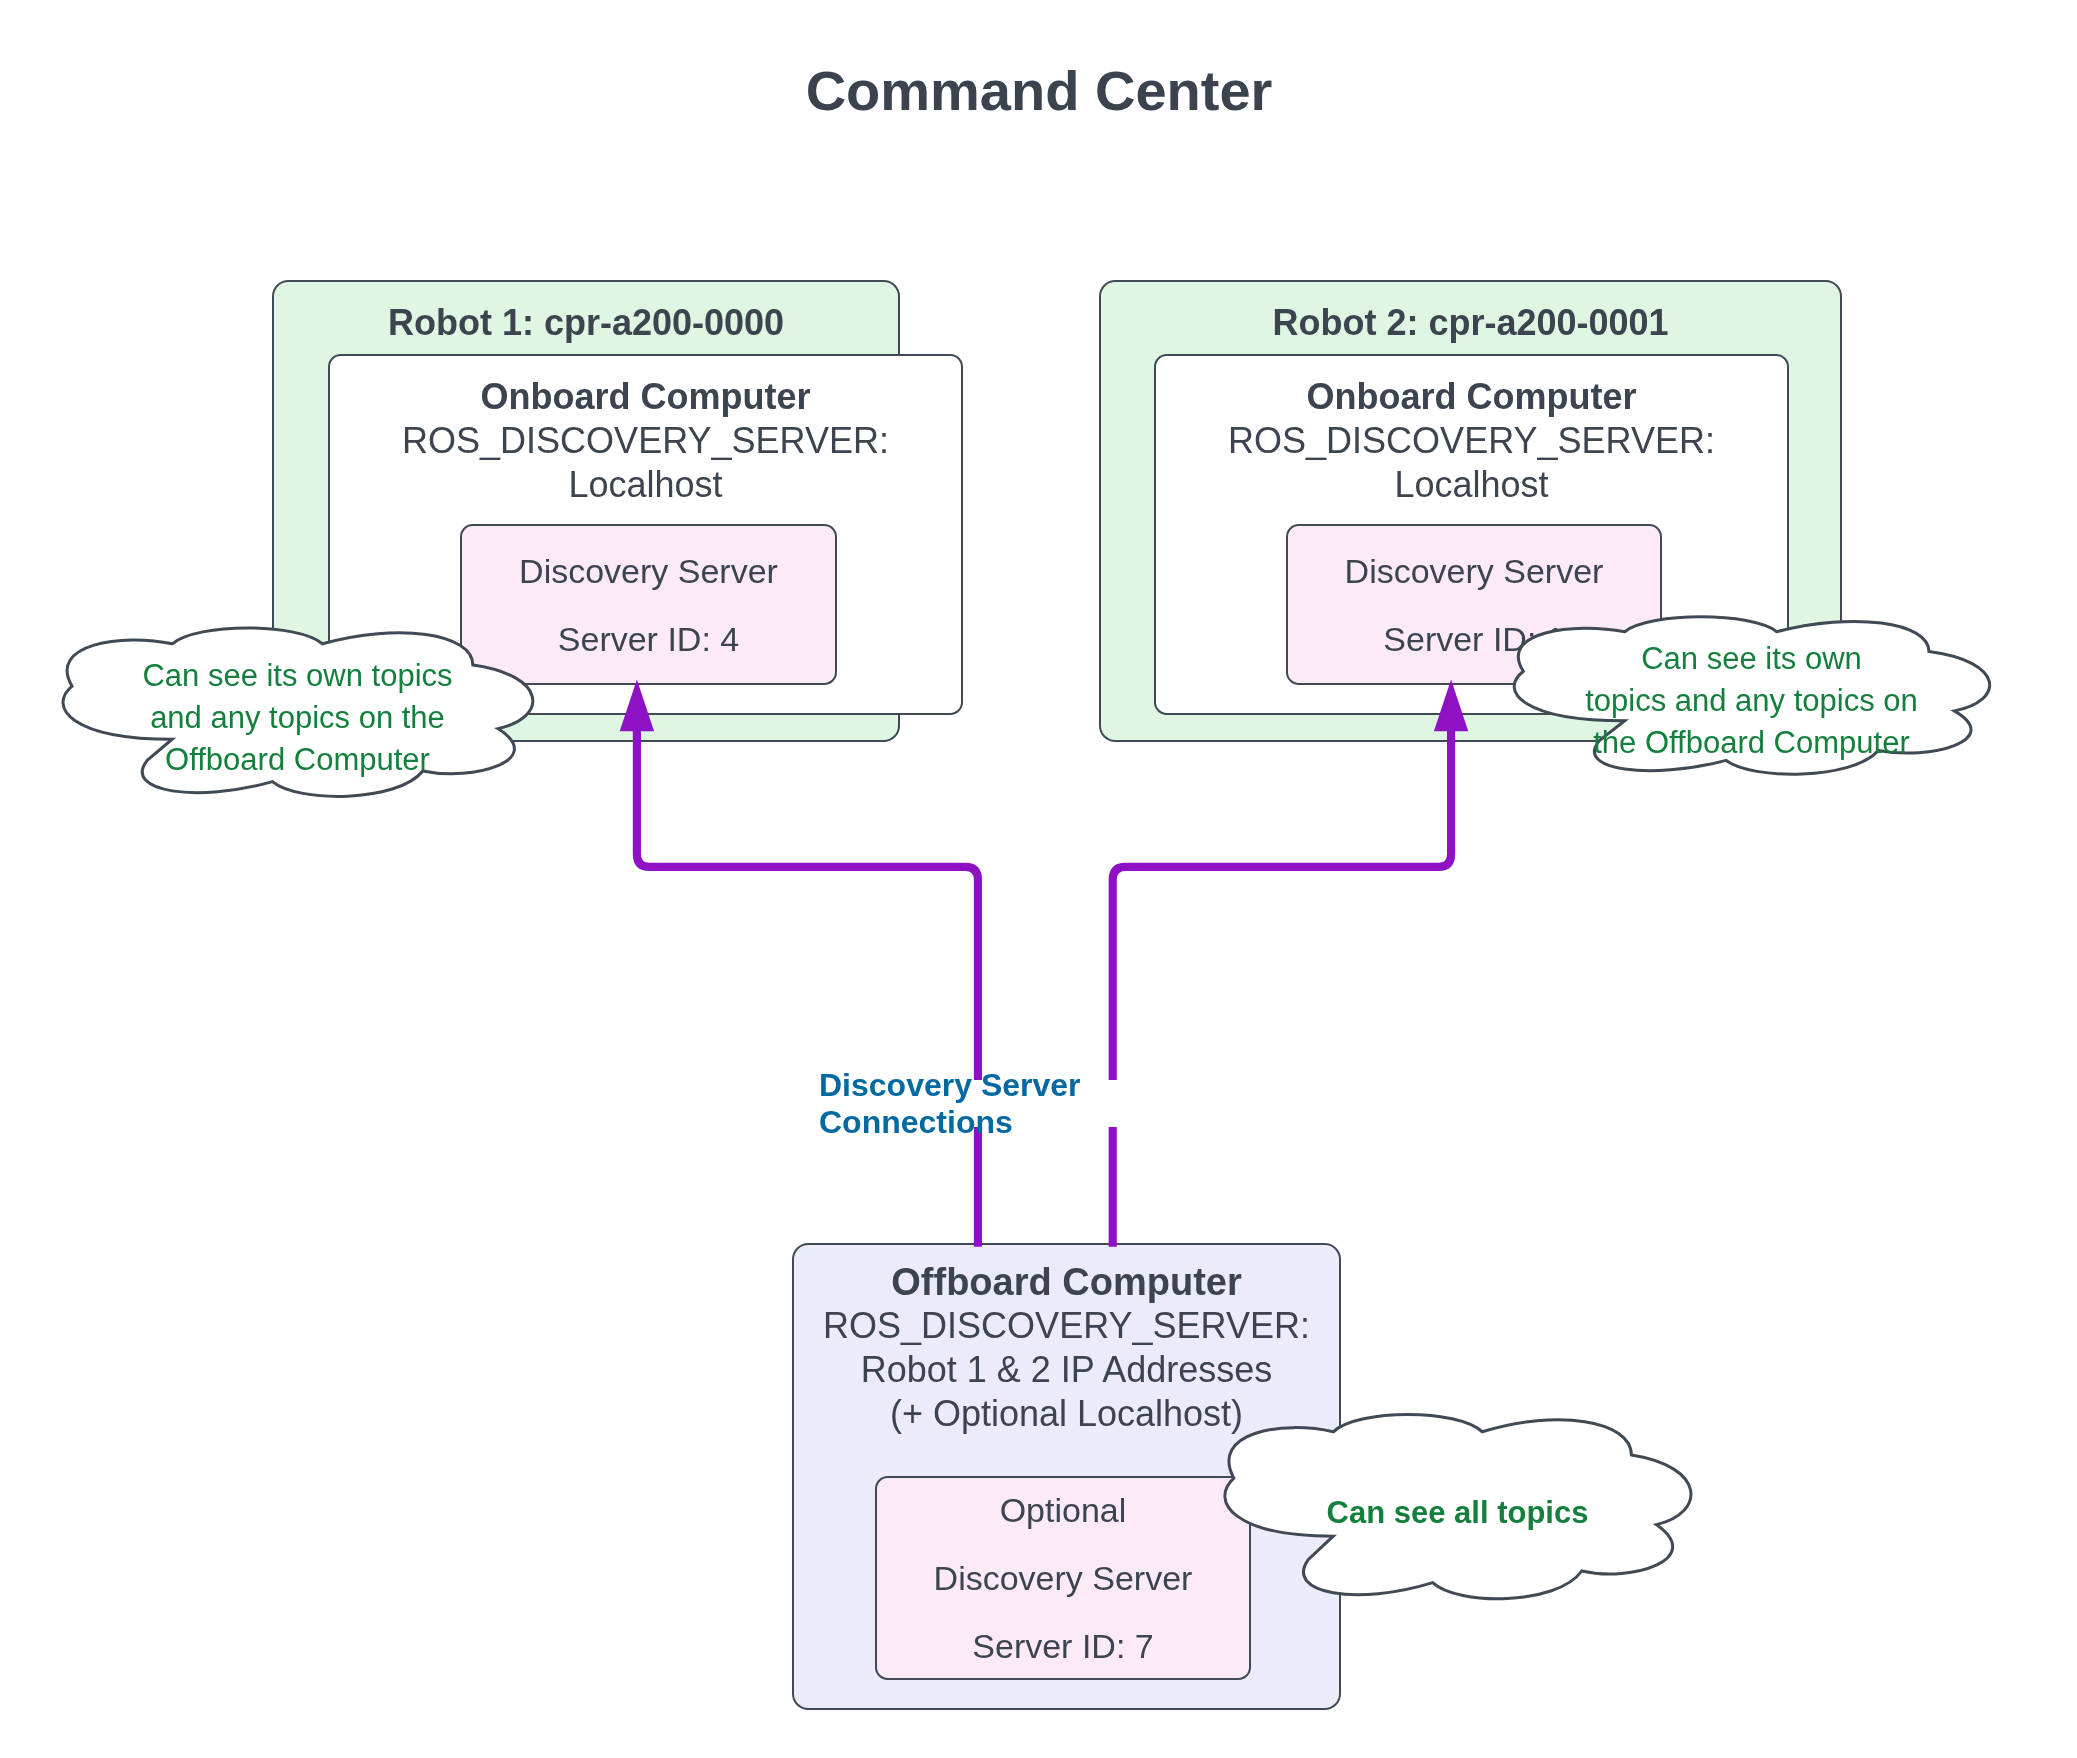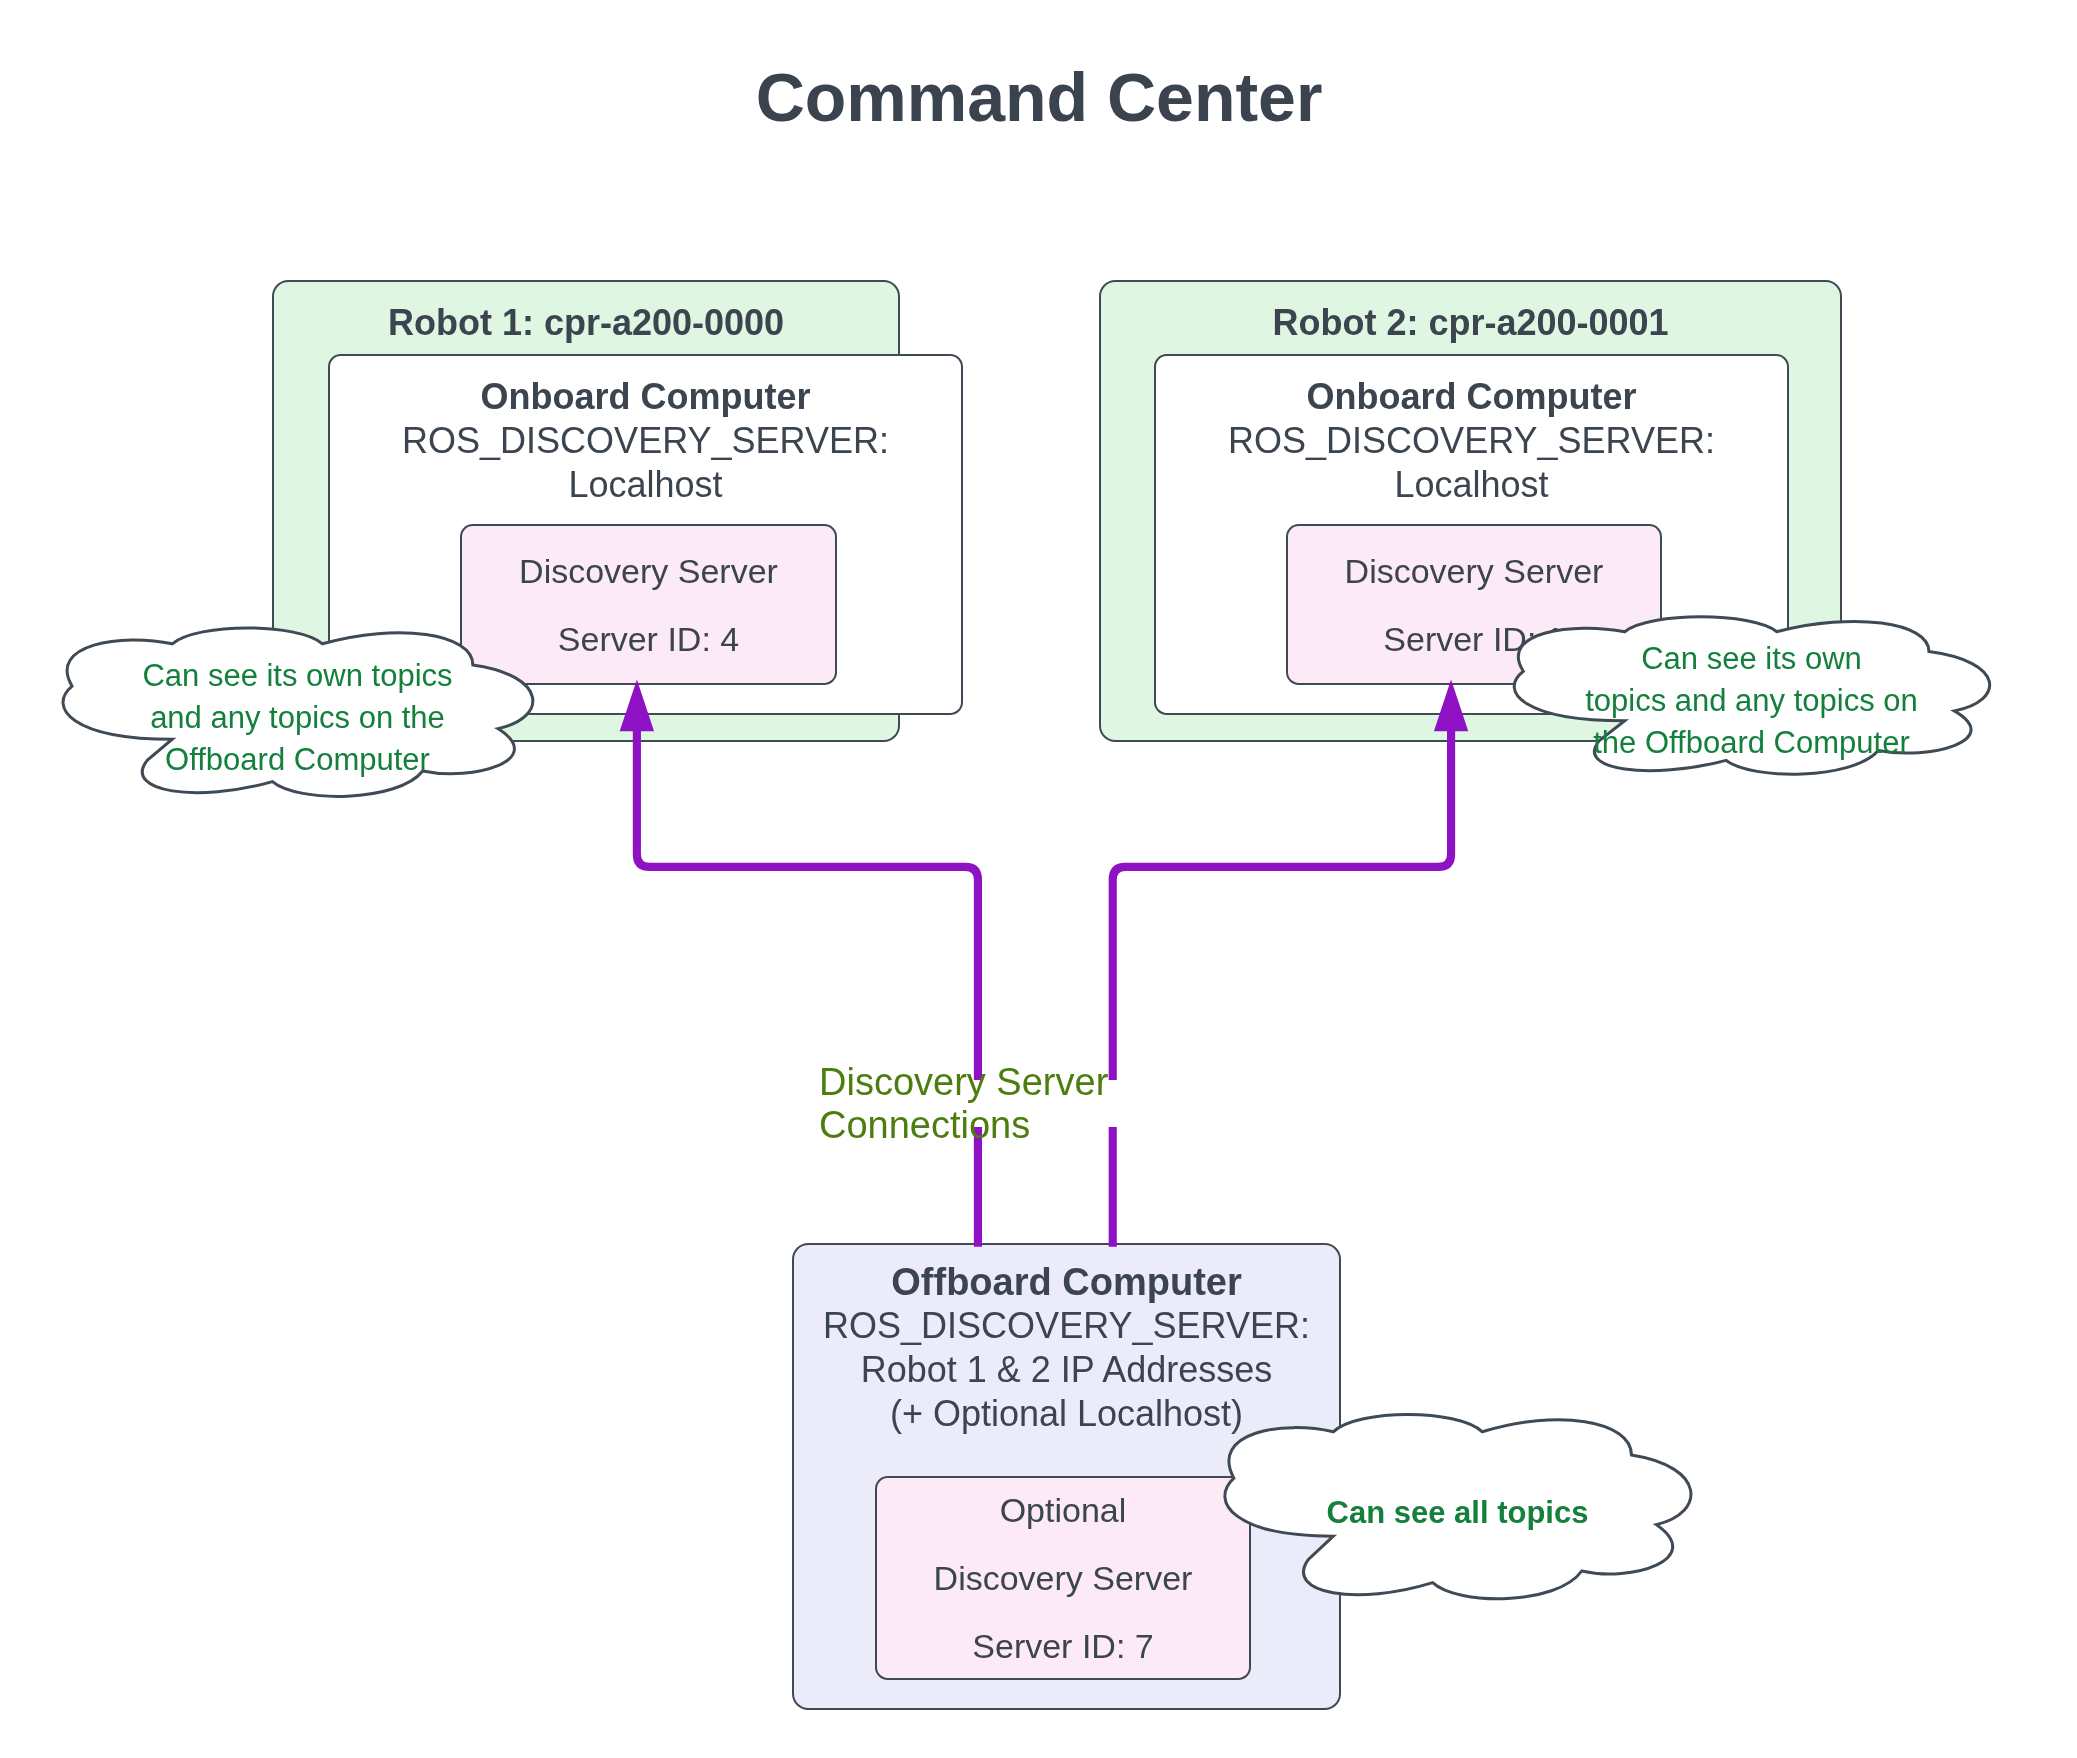--- a/index.html
+++ b/index.html
@@ -3,21 +3,21 @@
 <meta charset="utf-8">
 <style>
   html,body { margin:0; padding:0; background:#ffffff; }
   #canvas {
     position:relative; width:2078px; height:1759px; background:#ffffff;
     font-family:"Liberation Sans", sans-serif; color:#3b444f; overflow:hidden;
   }
   .abs { position:absolute; box-sizing:border-box; }
   .page-title {
     left:0; top:58px; width:2078px; text-align:center;
-    font-size:68px; font-weight:bold; color:#3a434e;
+    font-size:56px; font-weight:bold; color:#3a434e;
   }
   .box { border:2.7px solid #3f4a55; box-sizing:border-box; }
   .green-box  { background:#dff6e3; border-radius:16.3px; }
   .white-box  { background:#ffffff; border-radius:12.7px; }
   .pink-box   { background:#fcebf7; border-radius:12.7px;
                 display:flex; flex-direction:column; justify-content:center;
                 text-align:center; font-size:34px; line-height:44px;gap:24px; }
   .lavender-box { background:#ecebfa; border-radius:16.3px; }
   .card-title { position:absolute; left:0; top:20px; width:100%; text-align:center;
                 font-size:36px; font-weight:bold; }
@@ -32,21 +32,21 @@
   .cloud .cloud-text {
     position:absolute; left:4%; top:6%; width:92%; height:88%;
     display:flex; flex-direction:column; justify-content:center;
     text-align:center; font-size:31px; line-height:42px; color:#15803d;
   }
   #arrow-layer { position:absolute; left:0; top:0; width:2078px; height:1759px;
                  pointer-events:none; }
   .conn-label {
     left:819px; top:1080px; width:443px; height:47px;
     background:#ffffff; display:flex; align-items:center; justify-content:center;
-    font-size:38px; font-weight:normal; color:#4d7c0f;
+    font-size:32px; font-weight:bold; color:#0369a1;
   }
 </style>
 </head>
 <body>
 
 <div id="canvas">
 
   <div class="abs page-title">Command Center</div>
 
   <div class="abs box green-box" style="left:272px; top:280px; width:628px; height:462px;">

